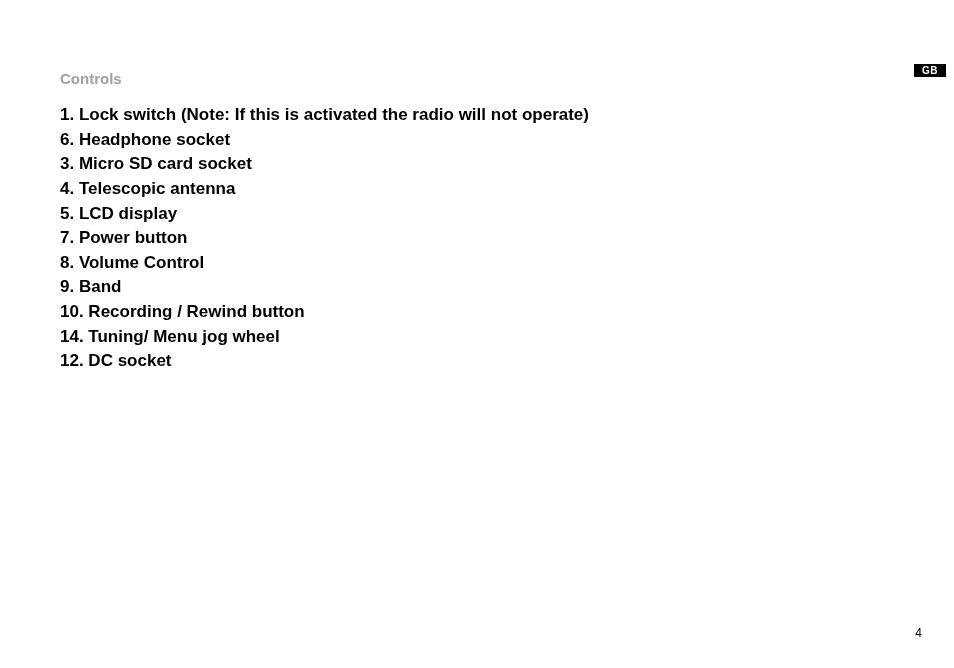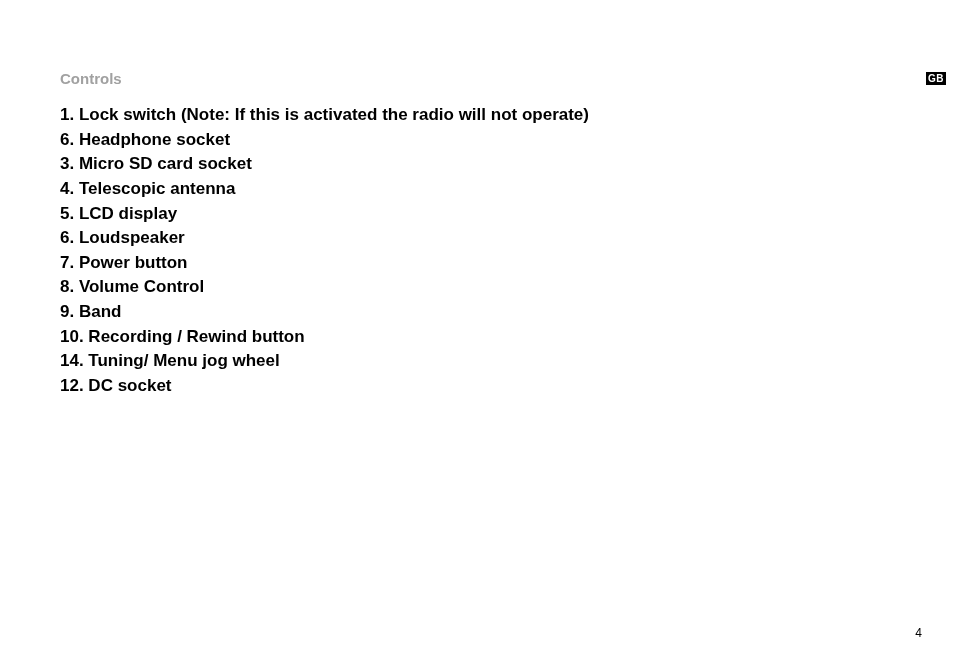--- a/index.html
+++ b/index.html
@@ -5,27 +5,27 @@
     * { margin: 0; padding: 0; box-sizing: border-box; }
     html, body { width: 954px; height: 668px; background: #ffffff; font-family: Arial, Helvetica, sans-serif; color: #000; }
     .page {
       position: relative;
       width: 954px;
       height: 668px;
       padding: 70px 60px 30px 60px;
     }
     .lang-tag {
       position: absolute;
-      top: 72px;
+      top: 64px;
       right: 8px;
       background: #000;
       color: #fff;
       font-size: 10px;
       font-weight: bold;
-      padding: 1px 2px;
+      padding: 1px 8px;
       letter-spacing: 0.5px;
     }
     .title {
       font-size: 15px;
       font-weight: bold;
       color: #a1a1a1;
       margin-bottom: 16px;
     }
     .list {
       font-size: 17px;
@@ -48,21 +48,20 @@
   <div class="lang-tag">GB</div>
 
   <h1 class="title">Controls</h1>
 
   <div class="list">
     <div>1. Lock switch (Note: If this is activated the radio will not operate)</div>
     <div>6. Headphone socket</div>
     <div>3. Micro SD card socket</div>
     <div>4. Telescopic antenna</div>
     <div>5. LCD display</div>
-    <div>6. Loudspeaker</div>
     <div>7. Power button</div>
     <div>8. Volume Control</div>
     <div>9. Band</div>
     <div>10. Recording / Rewind button</div>
     <div>14. Tuning/ Menu jog wheel</div>
     <div>12. DC socket</div>
   </div>
 
   <div class="page-number">4</div>
 </div>

